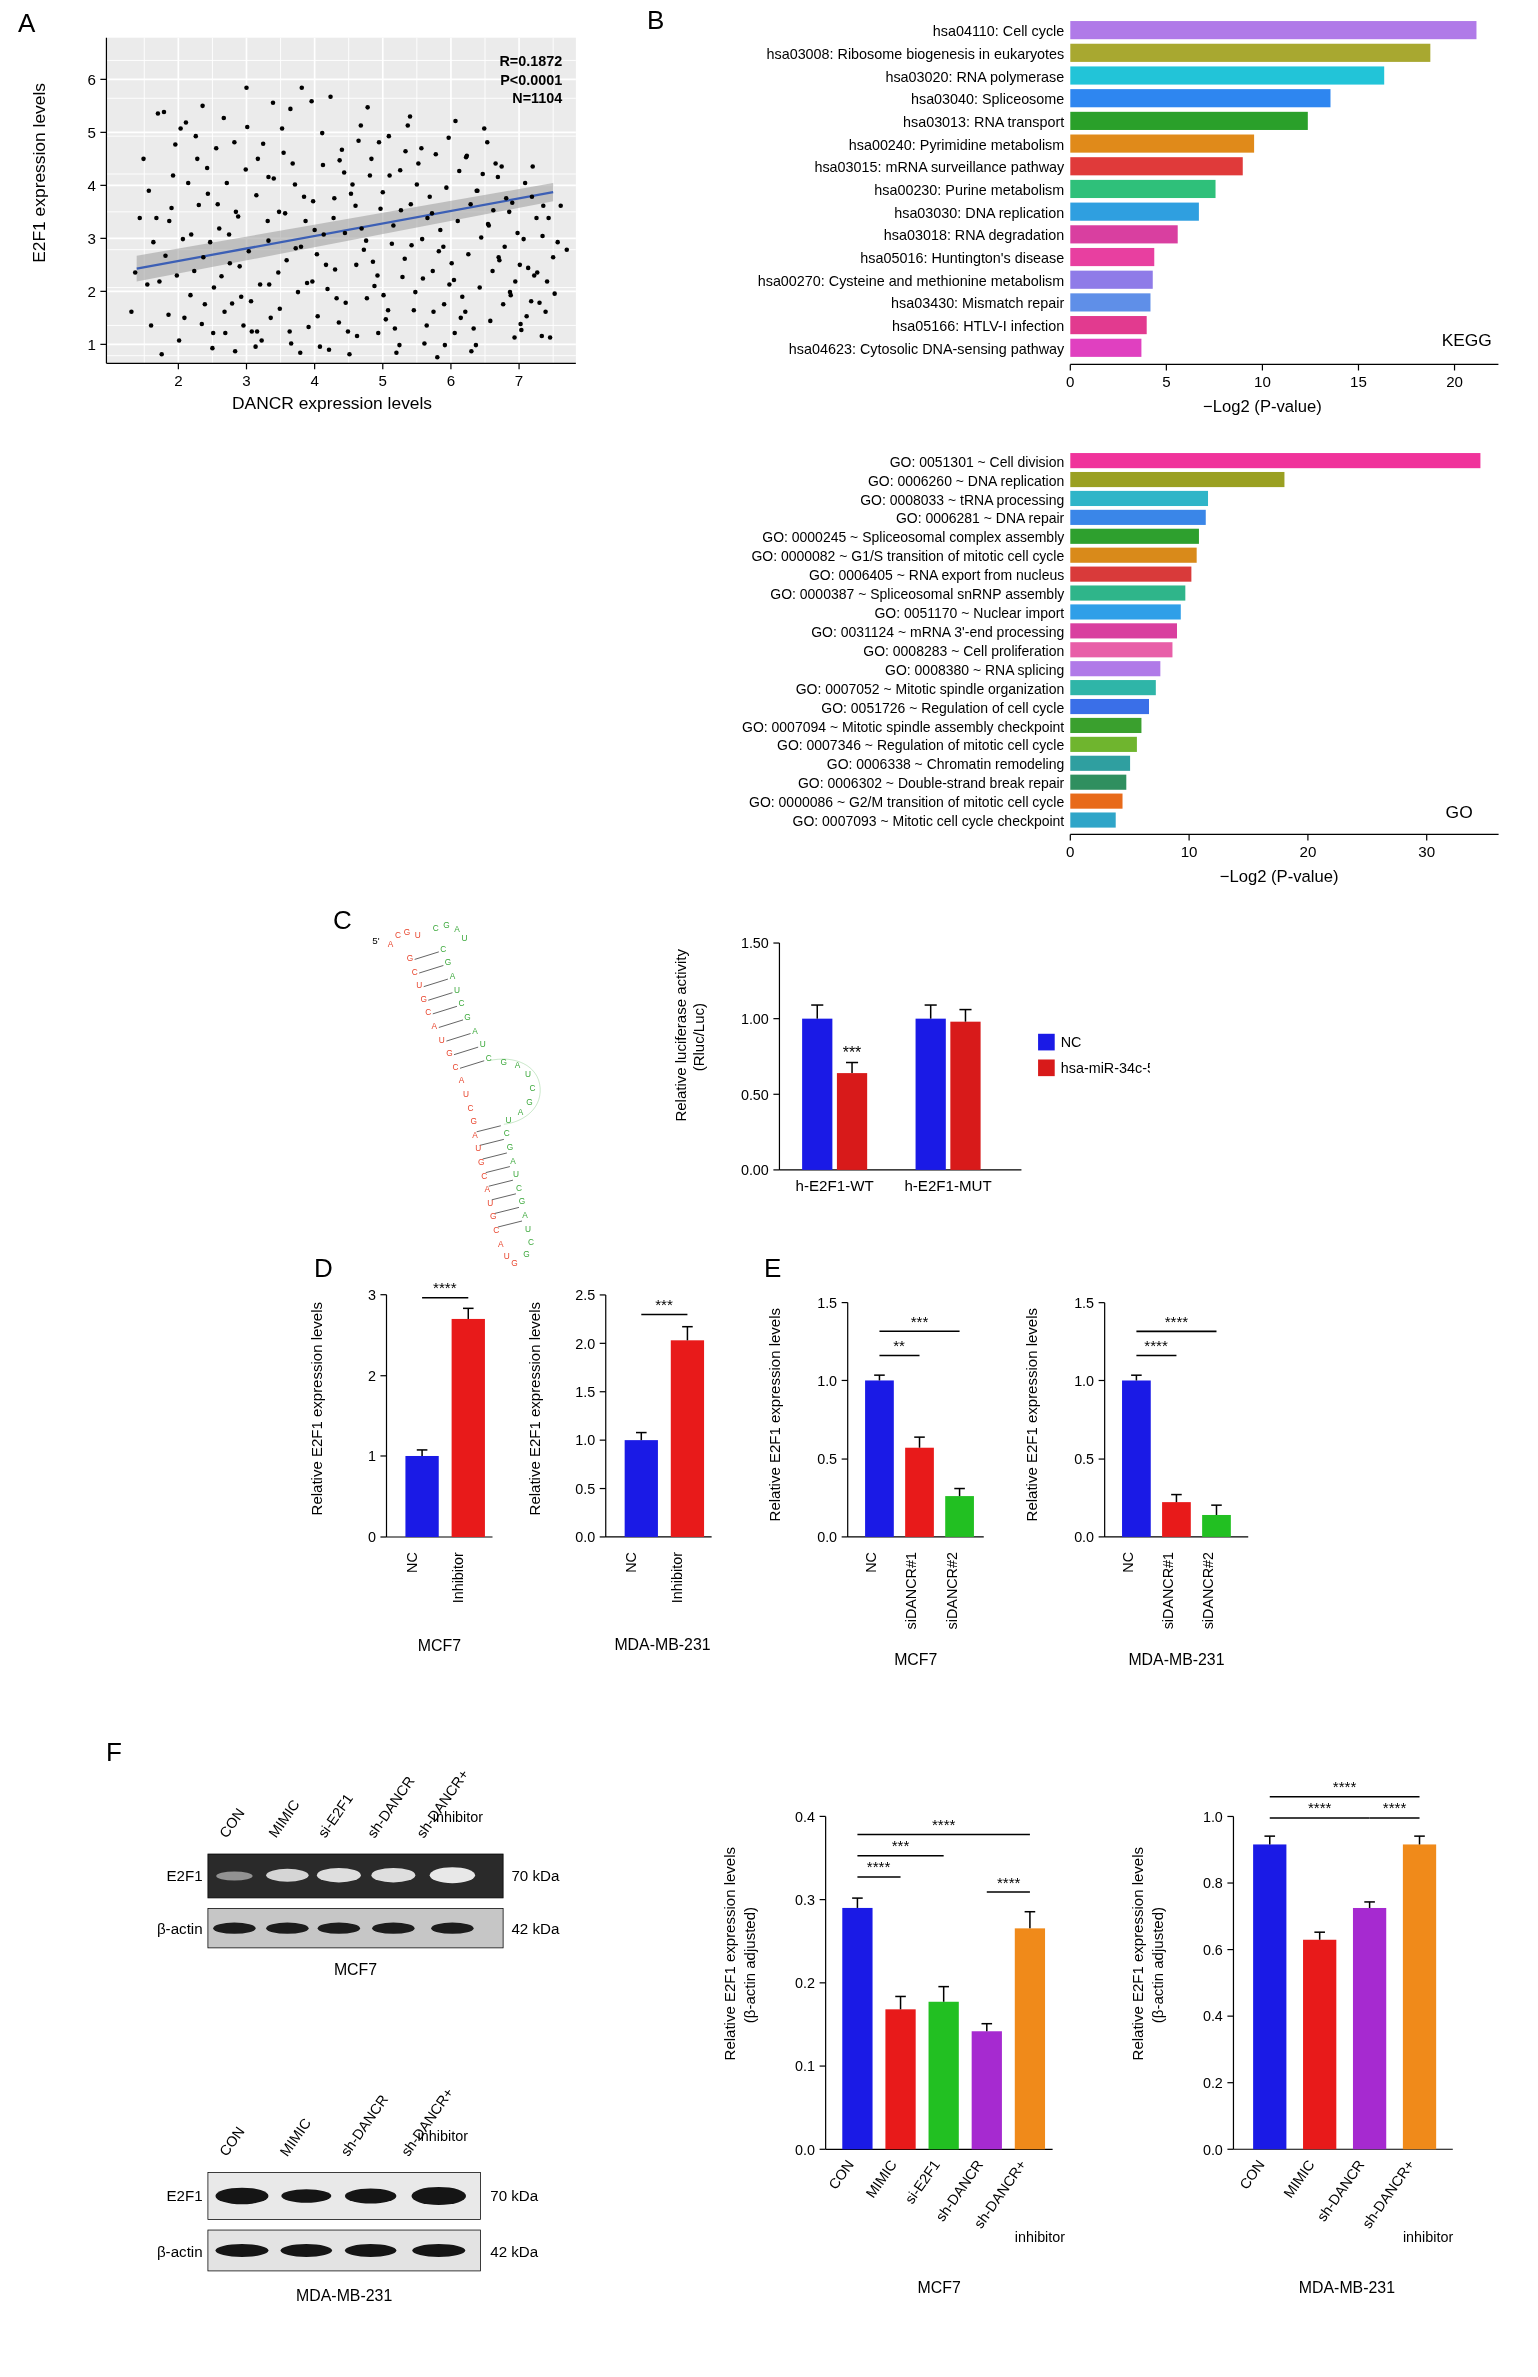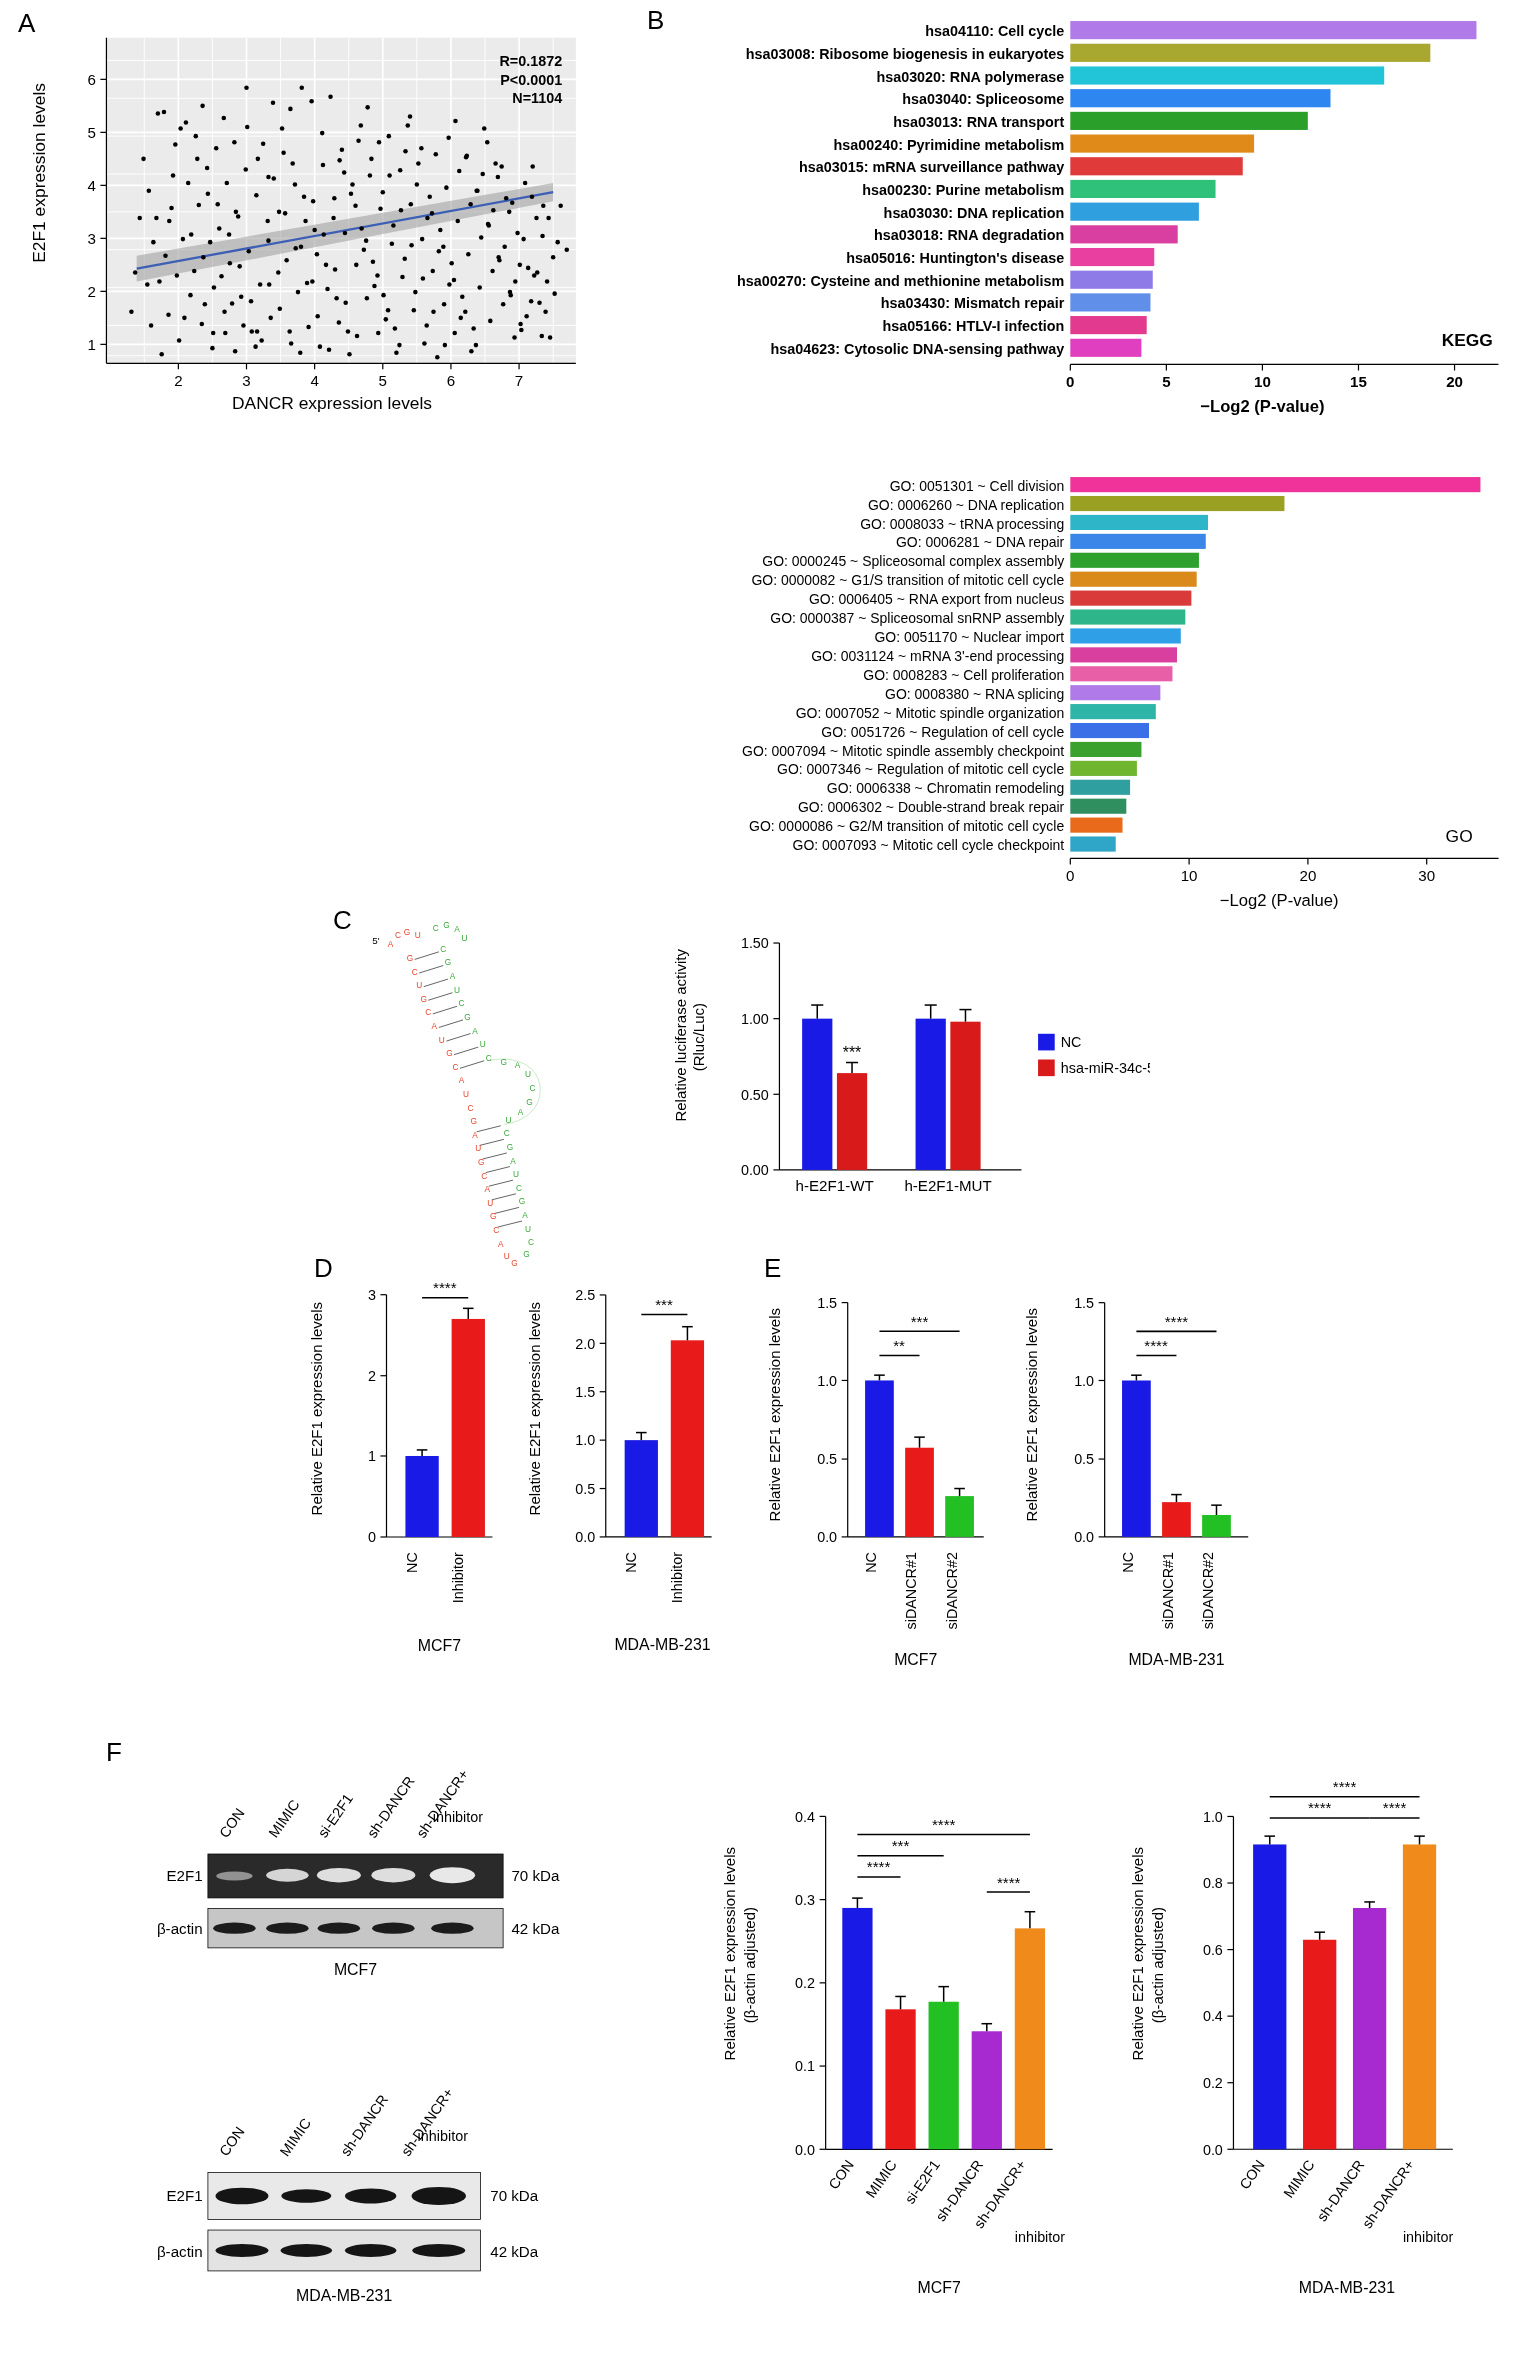--- a/index.html
+++ b/index.html
@@ -360,21 +360,21 @@
       <text x="712" y="68">R=0.1872</text>
       <text x="712" y="92">P&lt;0.0001</text>
       <text x="712" y="116">N=1104</text>
     </g>
   </svg>
   <div class="abs" style="left:0;top:0;width:606px;height:424px;pointer-events:none;"></div>
   <div class="abs" style="left:189px;top:378px;font-size:17.4px;margin-left:20px;">DANCR expression levels</div>
   <div class="abs vtext" style="left:6px;top:68px;font-size:17.4px;">E2F1 expression levels</div>
 </div>
 
-<div class="abs" style="left:598px;top:15px;width:931px;height:416px;font-weight:bold;">
+<div class="abs" style="left:598px;top:15px;width:931px;height:416px;">
   <svg width="931" height="416" viewBox="0 0 1230 550">
     <g font-size="19" fill="#000" text-anchor="end">
       <text x="616" y="28">hsa04110: Cell cycle</text>
       <text x="616" y="58">hsa03008: Ribosome biogenesis in eukaryotes</text>
       <text x="616" y="88">hsa03020: RNA polymerase</text>
       <text x="616" y="118">hsa03040: Spliceosome</text>
       <text x="616" y="148">hsa03013: RNA transport</text>
       <text x="616" y="178">hsa00240: Pyrimidine metabolism</text>
       <text x="616" y="208">hsa03015: mRNA surveillance pathway</text>
       <text x="616" y="238">hsa00230: Purine metabolism</text>
@@ -416,21 +416,21 @@
         <text x="751" y="492">5</text>
         <text x="878" y="492">10</text>
       <text x="1005" y="492">15</text>
         <text x="1132" y="492">20</text>
     </g>
     <text x="878" y="525" font-size="22" fill="#000" text-anchor="middle">−Log2 (P-value)</text>
     <text x="1115" y="438" font-size="23" fill="#000">KEGG</text>
   </svg>
 </div>
 
-<div class="abs" style="left:598px;top:471px;width:931px;height:454px;">
+<div class="abs" style="left:598px;top:447px;width:931px;height:454px;">
   <svg width="931" height="454" viewBox="0 0 1230 600">
     <g font-size="18.5" fill="#000" text-anchor="end">
       <text x="616" y="26">GO: 0051301 ~ Cell division</text>
       <text x="616" y="51">GO: 0006260 ~ DNA replication</text>
       <text x="616" y="76">GO: 0008033 ~ tRNA processing</text>
       <text x="616" y="101">GO: 0006281 ~ DNA repair</text>
       <text x="616" y="126">GO: 0000245 ~ Spliceosomal complex assembly</text>
       <text x="616" y="151">GO: 0000082 ~ G1/S transition of mitotic cell cycle</text>
       <text x="616" y="176">GO: 0006405 ~ RNA export from nucleus</text>
       <text x="616" y="201">GO: 0000387 ~ Spliceosomal snRNP assembly</text>

